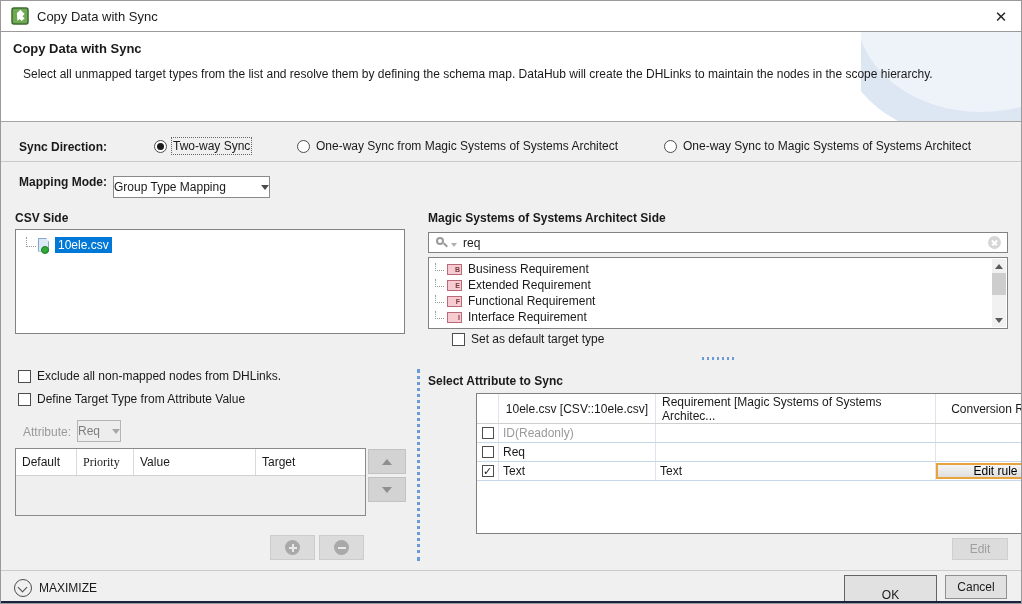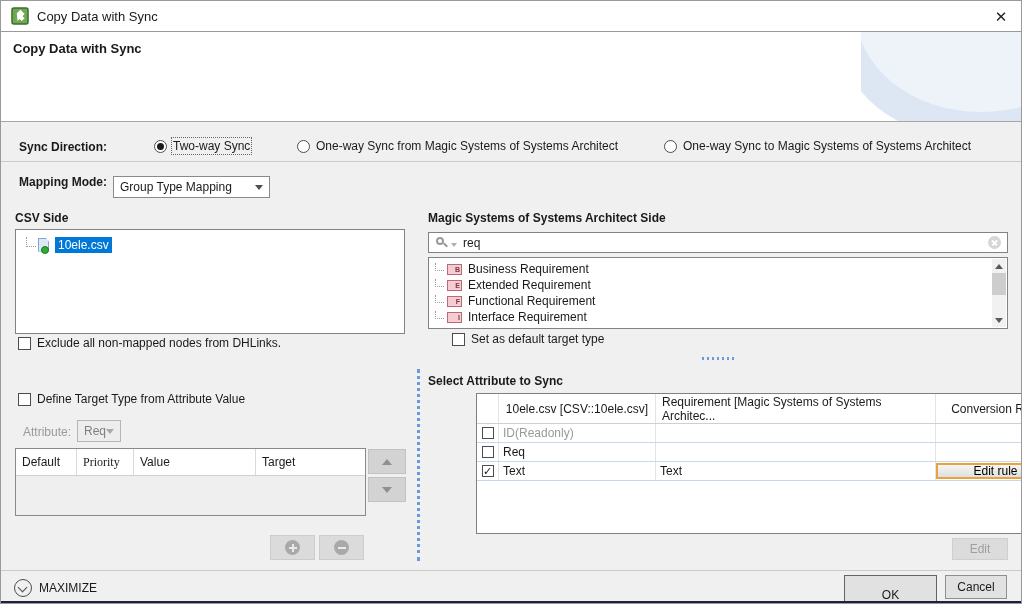--- a/index.html
+++ b/index.html
@@ -21,21 +21,21 @@
   .swoosh .c2{position:absolute;right:-85px;top:-120px;width:250px;height:200px;border-radius:50%;background:#eef3fa;}
   .hdr-title{left:12px;top:9px;font-weight:bold;font-size:13px;}
   .hdr-desc{left:22px;top:35px;width:960px;font-size:12px;color:#1a1a1a;}
   
   .radio{width:13px;height:13px;border:1px solid #4d4d4d;border-radius:50%;background:#fff;box-sizing:border-box;position:relative;flex:none;}
   .radio.sel::after{content:"";position:absolute;left:2px;top:2px;width:7px;height:7px;border-radius:50%;background:#1a1a1a;}
   .optrow{display:flex;align-items:center;gap:6px;}
   .focusbox{outline:1px dotted #666;outline-offset:1px;}
   .checkbox{width:13px;height:13px;border:1px solid #4d4d4d;background:#fff;box-sizing:border-box;display:flex;
             align-items:center;justify-content:center;font-size:11px;line-height:11px;color:#1a1a1a;flex:none;}
-  .combo{background:#fff;border:1px solid #8a8a8a;box-sizing:border-box;display:flex;align-items:center;padding:0 6px;}
+  .combo{background:#fff;border:1px solid #8a8a8a;box-sizing:border-box;display:flex;align-items:center;padding:0 0;}
   .combo .chev{margin-left:auto;width:0;height:0;border-left:4px solid transparent;border-right:4px solid transparent;border-top:5px solid #4d4d4d;}
   .combo.disabled{background:#ededed;border-color:#b5b5b5;color:#7e7e7e;}
   .combo.disabled .chev{border-top-color:#a8a8a8;}
   .sepline{left:0;width:1022px;height:1px;background:#cbcbcb;}
   .grouptitle{font-weight:bold;font-size:12px;}
   
   .whitebox{background:#fff;border:1px solid #828282;box-sizing:border-box;}
   .tree-item{display:flex;align-items:center;height:18px;}
   .elbow{width:9px;height:9px;border-left:1px dotted #9a9a9a;border-bottom:1px dotted #9a9a9a;margin:0 2px 7px 10px;flex:none;}
   .fileicon{width:13px;height:15px;position:relative;margin-right:4px;flex:none;}
@@ -111,20 +111,21 @@
     <div class="abs title-text">Copy Data with Sync</div>
     <div class="abs close-btn">✕</div>
   </div>
 
   <div class="abs headerpanel">
     <div class="abs swoosh">
         <div class="c1"></div>
         <div class="c2"></div>
       </div>
     <div class="abs hdr-title">Copy Data with Sync</div>
+    <div class="abs hdr-desc">Select all unmapped target types from the list and resolve them by defining the schema map. DataHub will create the DHLinks to maintain the nodes in the scope hierarchy.</div>
   </div>
 
   <div class="abs bold" style="left:18px;top:139px;">Sync Direction:</div>
   <div class="abs optrow" style="left:153px;top:138px;">
     <span class="radio sel"></span>
     <span class="focusbox">Two-way Sync</span>
   </div>
   <div class="abs optrow" style="left:296px;top:138px;">
     <span class="radio"></span>
     <span>One-way Sync from Magic Systems of Systems Architect</span>
@@ -146,21 +147,21 @@
     <div class="tree-item" style="margin-top:6px;">
       <span class="elbow"></span>
       <span class="fileicon">
           <span class="page"></span>
           <span class="dot"></span>
         </span>
       <span class="tree-label sel">10ele.csv</span>
     </div>
   </div>
 
-  <div class="abs optrow" style="left:17px;top:335px;">
+  <div class="abs optrow" style="left:17px;top:368px;">
     <span class="checkbox"></span>
     <span>Exclude all non-mapped nodes from DHLinks.</span>
   </div>
 
   <div class="abs optrow" style="left:17px;top:391px;">
     <span class="checkbox"></span>
     <span>Define Target Type from Attribute Value</span>
   </div>
 
   <div class="abs graytext" style="left:22px;top:424px;">Attribute:</div>

